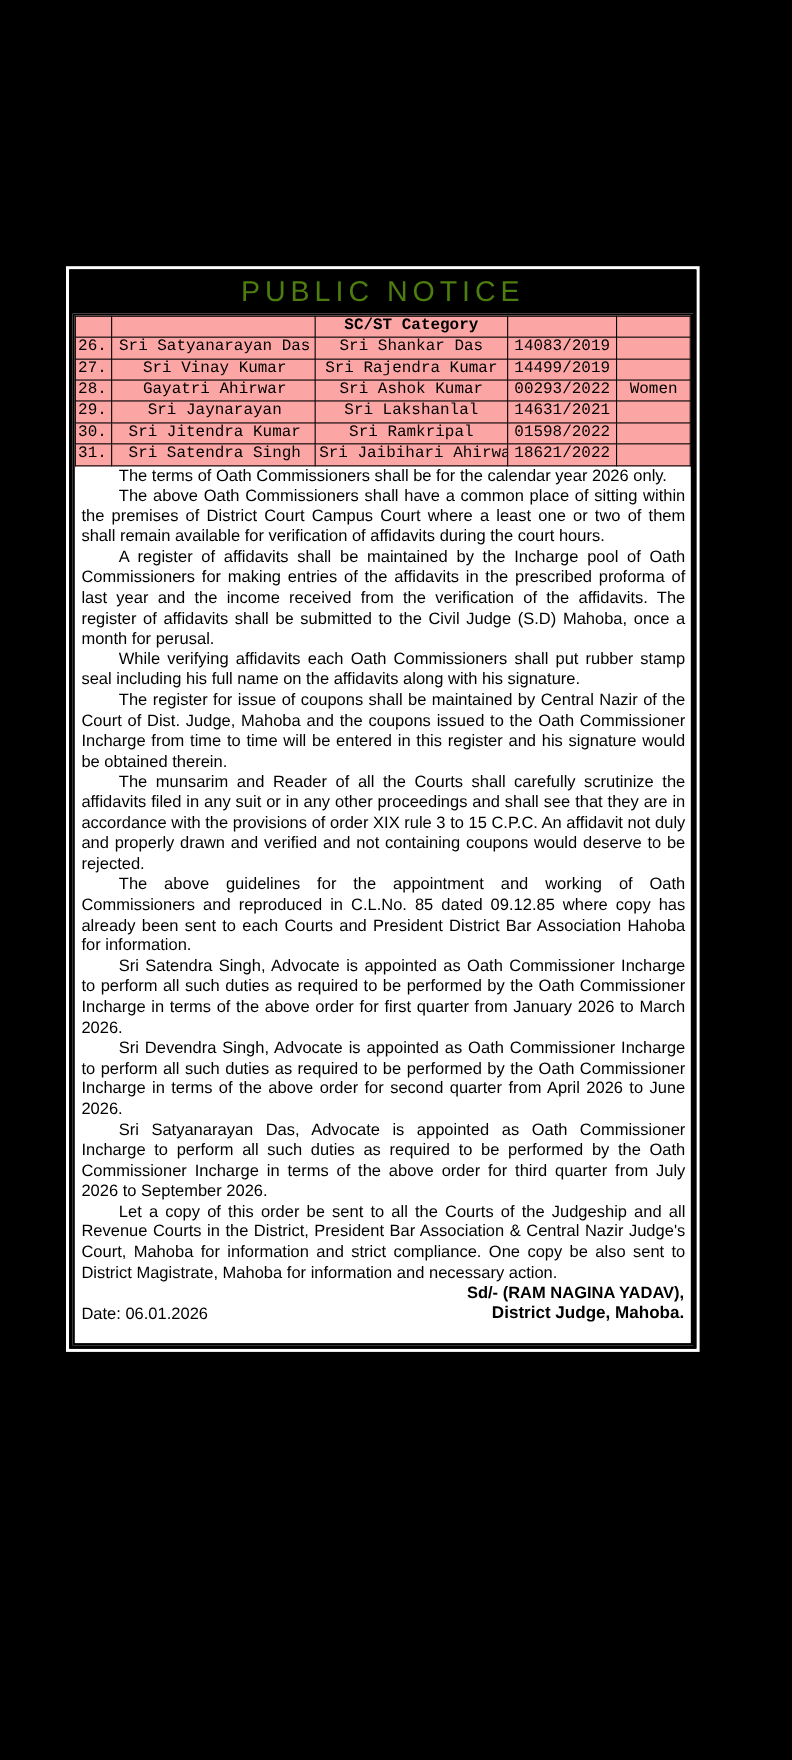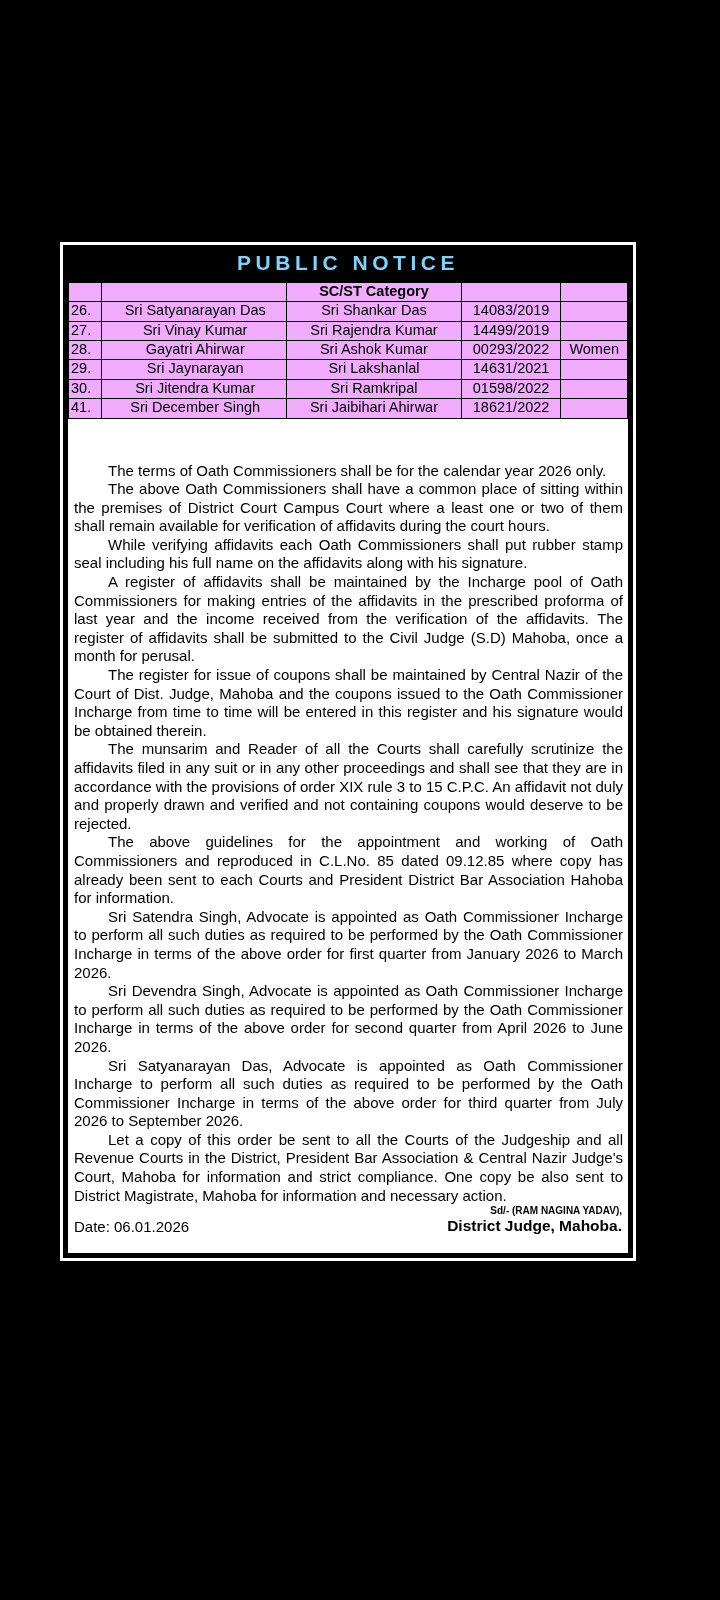--- a/index.html
+++ b/index.html
@@ -43,44 +43,44 @@
   }
 
   
   .masthead {
     background: #000000;
     text-align: center;
     padding: 4px 0 6px 0;
   }
   .masthead-title {
     display: inline-block;
-    color: #7dd3fc;
-    font-weight: bold;
-    font-size: 21px;
+    color: #4d7c0f;
+    font-weight: normal;
+    font-size: 26px;
     line-height: 1.0;
     letter-spacing: 4.5px;
     font-family: "Liberation Sans", sans-serif;
     white-space: nowrap;
   }
 
   
   .sheet {
     background: #ffffff;
     border: 2px solid #000000;
     box-sizing: border-box;
     padding: 0;
   }
 
   
   table.roster {
     width: 100%;
     border-collapse: collapse;
     table-layout: fixed;
-    font-family: Liberation Sans, sans-serif;
-    background: #f0abfc;
+    font-family: Liberation Mono, monospace;
+    background: #fca5a5;
   }
   table.roster col.c-sn    { width: 32px; }
   table.roster col.c-name  { width: 178px; }
   table.roster col.c-father{ width: 168px; }
   table.roster col.c-regno { width: 96px; }
   table.roster col.c-cat   { width: 64px; }
 
   table.roster td, table.roster th {
     border: 1px solid #000000;
     font-size: 14.5px;
@@ -105,21 +105,20 @@
   }
   table.roster td.name { text-align: center; padding-left: 5px; }
   table.roster td.father { text-align: center; }
   table.roster td.regno  { text-align: center; }
   table.roster td.cat    { text-align: center; }
   table.roster tr.head td, table.roster tr.head th { height: 19px; }
 
   
   .body-text {
     padding: 0px 5px 0px 6px;
-    margin-top: 43px;
   }
   p.para {
     margin: 0;
     padding: 0;
     font-size: 15px;
     line-height: 1.24;
     color: #000000;
     text-align: justify;
     text-justify: inter-word;
     text-indent: 34px;
@@ -128,21 +127,21 @@
   }
   p.para:last-of-type { }
 
   
   .sig-block {
     padding: 0px 6px 0px 6px;
   }
   .sig-line {
     text-align: right;
     font-weight: bold;
-    font-size: 10px;
+    font-size: 15px;
     line-height: 1.18;
     color: #000000;
   }
   .date-row {
     display: flex;
     justify-content: space-between;
     align-items: flex-end;
     font-size: 15.5px;
     color: #000000;
     line-height: 1.18;
@@ -215,34 +214,34 @@
                 <td class="cat"></td>
               </tr>
               <tr>
                 <td class="sn">30.</td>
                 <td class="name">Sri Jitendra Kumar</td>
                 <td class="father">Sri Ramkripal</td>
                 <td class="regno">01598/2022</td>
                 <td class="cat"></td>
               </tr>
               <tr>
-                <td class="sn">41.</td>
-                <td class="name">Sri December Singh</td>
+                <td class="sn">31.</td>
+                <td class="name">Sri Satendra Singh</td>
                 <td class="father">Sri Jaibihari Ahirwar</td>
                 <td class="regno">18621/2022</td>
                 <td class="cat"></td>
               </tr>
             </tbody>
         </table>
 
         <div class="body-text" id="paragraphs">
             <p class="para">The terms of Oath Commissioners shall be for the calendar year 2026 only.</p>
             <p class="para">The above Oath Commissioners shall have a common place of sitting within the premises of District Court Campus Court where a least one or two of them shall remain available for verification of affidavits during the court hours.</p>
+            <p class="para">A register of affidavits shall be maintained by the Incharge pool of Oath Commissioners for making entries of the affidavits in the prescribed proforma of last year and the income received from the verification of the affidavits. The register of affidavits shall be submitted to the Civil Judge (S.D) Mahoba, once a month for perusal.</p>
             <p class="para">While verifying affidavits each Oath Commissioners shall put rubber stamp seal including his full name on the affidavits along with his signature.</p>
-            <p class="para">A register of affidavits shall be maintained by the Incharge pool of Oath Commissioners for making entries of the affidavits in the prescribed proforma of last year and the income received from the verification of the affidavits. The register of affidavits shall be submitted to the Civil Judge (S.D) Mahoba, once a month for perusal.</p>
             <p class="para">The register for issue of coupons shall be maintained by Central Nazir of the Court of Dist. Judge, Mahoba and the coupons issued to the Oath Commissioner Incharge from time to time will be entered in this register and his signature would be obtained therein.</p>
             <p class="para">The munsarim and Reader of all the Courts shall carefully scrutinize the affidavits filed in any suit or in any other proceedings and shall see that they are in accordance with the provisions of order XIX rule 3 to 15 C.P.C. An affidavit not duly and properly drawn and verified and not containing coupons would deserve to be rejected.</p>
             <p class="para">The above guidelines for the appointment and working of Oath Commissioners and reproduced in C.L.No. 85 dated 09.12.85 where copy has already been sent to each Courts and President District Bar Association Hahoba for information.</p>
             <p class="para">Sri Satendra Singh, Advocate is appointed as Oath Commissioner Incharge to perform all such duties as required to be performed by the Oath Commissioner Incharge in terms of the above order for first quarter from January 2026 to March 2026.</p>
             <p class="para">Sri Devendra Singh, Advocate is appointed as Oath Commissioner Incharge to perform all such duties as required to be performed by the Oath Commissioner Incharge in terms of the above order for second quarter from April 2026 to June 2026.</p>
             <p class="para">Sri Satyanarayan Das, Advocate is appointed as Oath Commissioner Incharge to perform all such duties as required to be performed by the Oath Commissioner Incharge in terms of the above order for third quarter from July 2026 to September 2026.</p>
             <p class="para">Let a copy of this order be sent to all the Courts of the Judgeship and all Revenue Courts in the District, President Bar Association &amp; Central Nazir Judge's Court, Mahoba for information and strict compliance. One copy be also sent to District Magistrate, Mahoba for information and necessary action.</p>
           </div>
 
         <div class="sig-block">

